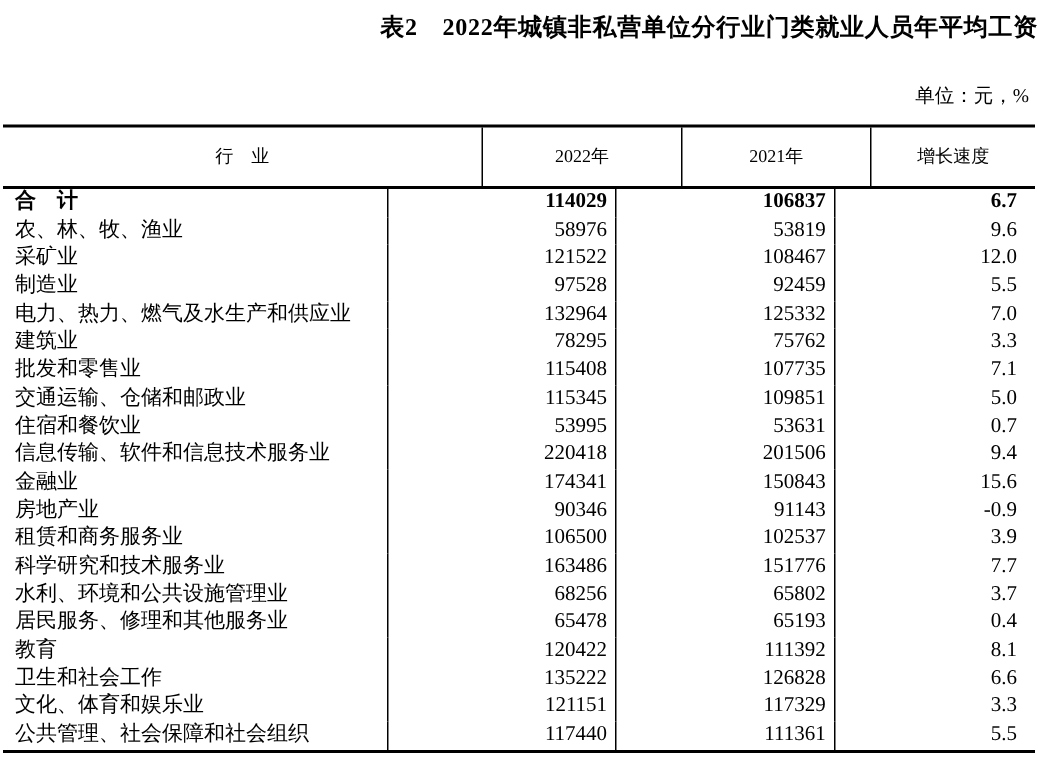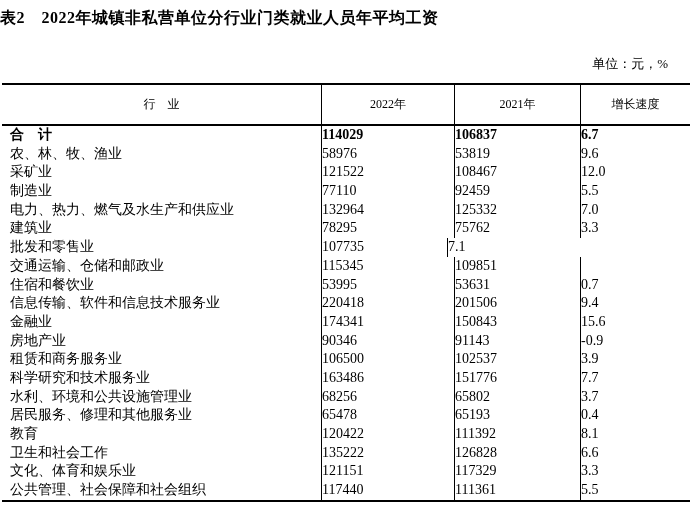--- a/index.html
+++ b/index.html
@@ -14,30 +14,30 @@
     width: 692px;
     height: 507px;
     background: #ffffff;
     overflow: hidden;
   }
   .title {
     position: absolute;
     top: 8px;
     left: 0;
     width: 692px;
-    text-align: left;
+    text-align: right;
     font-size: 16px;
     font-weight: bold;
     letter-spacing: 0.5px;
     white-space: nowrap;
   }
   .unit-note {
     position: absolute;
     top: 55px;
-    right: 24px;
+    right: 6px;
     font-size: 13px;
   }
   .wage-table {
     position: absolute;
     top: 83px;
     left: 2px;
     width: 688px;
     border-top: 2px solid #000;
     border-bottom: 2px solid #000;
     box-sizing: border-box;
@@ -52,32 +52,33 @@
     align-items: center;
     justify-content: center;
     font-size: 12px;
     box-sizing: border-box;
   }
   .tr {
     display: flex;
     height: 18.7px;
     line-height: 18.7px;
     font-size: 14px;
+    gap: 44px;
   }
   .td {
     box-sizing: border-box;
     white-space: nowrap;
     overflow: hidden;
   }
   .c1 { width: 320px; border-right: 1px solid #000; }
   .c2 { width: 133px; border-right: 1px solid #000; }
   .c3 { width: 126px; border-right: 1px solid #000; font-family: Liberation Serif, serif; }
   .c4 { width: 109px; text-align: right; }
   .td.c1 { padding-left: 8px; }
-  .td.num { text-align: left; }
+  .td.num { text-align: right; }
   .td.c2.num, .td.c3.num { padding-right: 5px; }
   .td.c4.num { padding-right: 12px; }
   .tr.bold { font-weight: bold; }
 </style>
 </head>
 <body>
 
 <div class="page">
   <div class="title">表2　2022年城镇非私营单位分行业门类就业人员年平均工资</div>
   <div class="unit-note">单位：元，%</div>
@@ -102,45 +103,47 @@
           <div class="td c4 num">9.6</div>
         </div>
         <div class="tr">
           <div class="td c1">采矿业</div>
           <div class="td c2 num">121522</div>
           <div class="td c3 num">108467</div>
           <div class="td c4 num">12.0</div>
         </div>
         <div class="tr">
           <div class="td c1">制造业</div>
-          <div class="td c2 num">77110</div>
+          <div class="td c2 num">97528</div>
           <div class="td c3 num">92459</div>
           <div class="td c4 num">5.5</div>
         </div>
         <div class="tr">
           <div class="td c1">电力、热力、燃气及水生产和供应业</div>
           <div class="td c2 num">132964</div>
           <div class="td c3 num">125332</div>
           <div class="td c4 num">7.0</div>
         </div>
         <div class="tr">
           <div class="td c1">建筑业</div>
           <div class="td c2 num">78295</div>
           <div class="td c3 num">75762</div>
           <div class="td c4 num">3.3</div>
         </div>
         <div class="tr">
           <div class="td c1">批发和零售业</div>
+          <div class="td c2 num">115408</div>
           <div class="td c3 num">107735</div>
           <div class="td c4 num">7.1</div>
         </div>
         <div class="tr">
           <div class="td c1">交通运输、仓储和邮政业</div>
           <div class="td c2 num">115345</div>
           <div class="td c3 num">109851</div>
+          <div class="td c4 num">5.0</div>
         </div>
         <div class="tr">
           <div class="td c1">住宿和餐饮业</div>
           <div class="td c2 num">53995</div>
           <div class="td c3 num">53631</div>
           <div class="td c4 num">0.7</div>
         </div>
         <div class="tr">
           <div class="td c1">信息传输、软件和信息技术服务业</div>
           <div class="td c2 num">220418</div>

